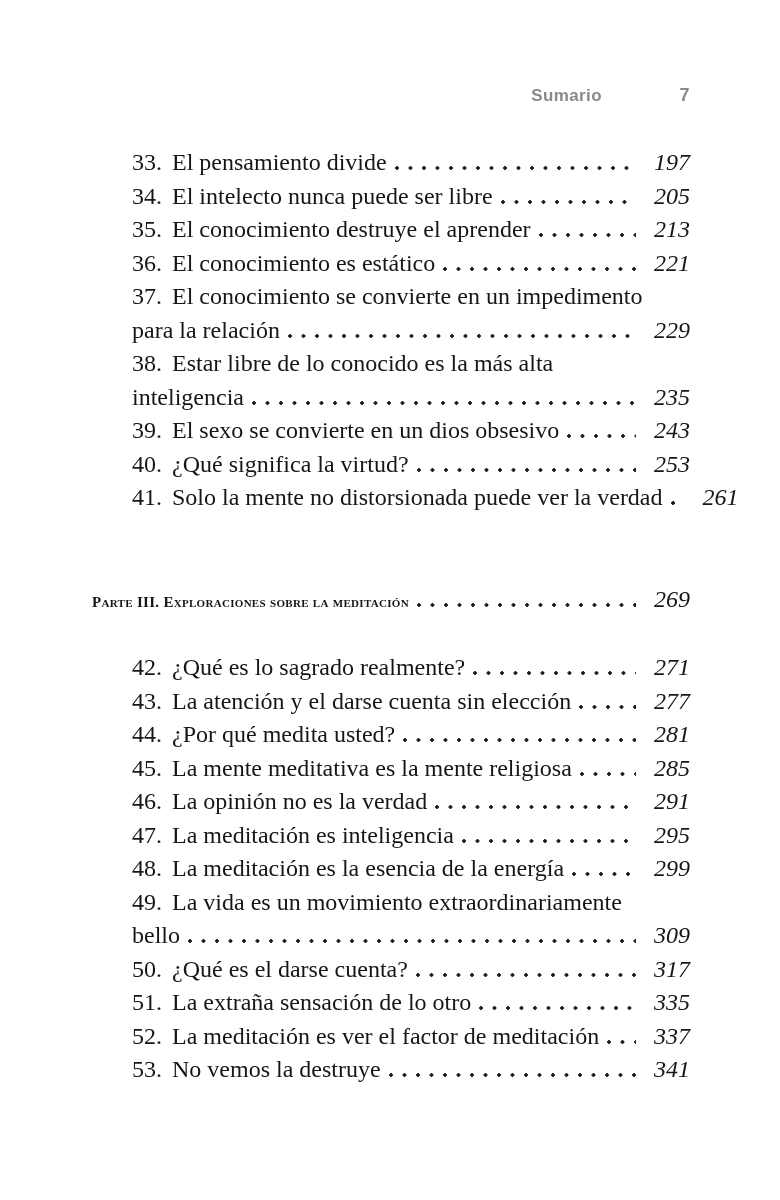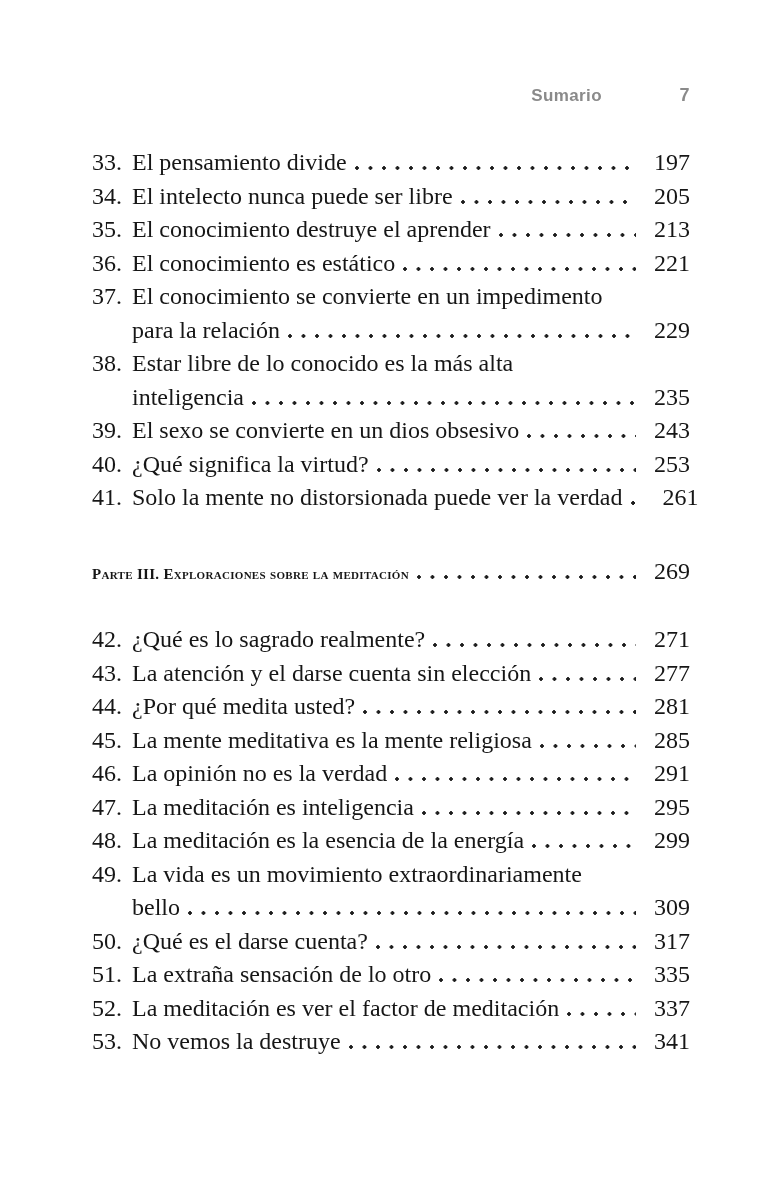--- a/index.html
+++ b/index.html
@@ -50,58 +50,60 @@
   .toc-entry { margin: 0; padding: 0; }
   .entry-line {
     display: flex;
     align-items: baseline;
     line-height: 33.5px;
     white-space: nowrap;
   }
   .entry-num {
     flex: none;
     width: 40px;
+    margin-left: 40px;
   }
   .entry-indent {
     flex: none;
     width: 40px;
   }
   .entry-text { flex: none; }
   .leader {
     flex: 1 1 auto;
     min-width: 14px;
     height: 4px;
     margin: 0 6px 0 8px;
     background-image: radial-gradient(circle at 2px 2px, #1c1c1c 1.55px, rgba(0,0,0,0) 1.95px);
     background-size: 13.5px 4px;
     background-repeat: repeat-x;
     background-position: left bottom;
   }
   .page-ref {
     flex: none;
     width: 48px;
     text-align: right;
+    font-style: italic;
   }
   
   .section-heading-row {
     display: flex;
     align-items: baseline;
     line-height: 33.5px;
     margin-top: 40px;
     font-size: 24px;
     white-space: nowrap;
   }
   .heading-label {
     flex: none;
     font-weight: bold;
     font-variant: small-caps;
     font-size: 15px;
     letter-spacing: 0.3px;
   }
-  .section-heading-row .page-ref { font-weight: normal; }
+  .section-heading-row .page-ref { font-weight: normal; margin-top: 28px; }
 </style>
 </head>
 <body>
 
 <div class="page">
 
   <header class="page-header">
     <span class="running-title">Sumario</span>
     <span class="folio">7</span>
   </header>

